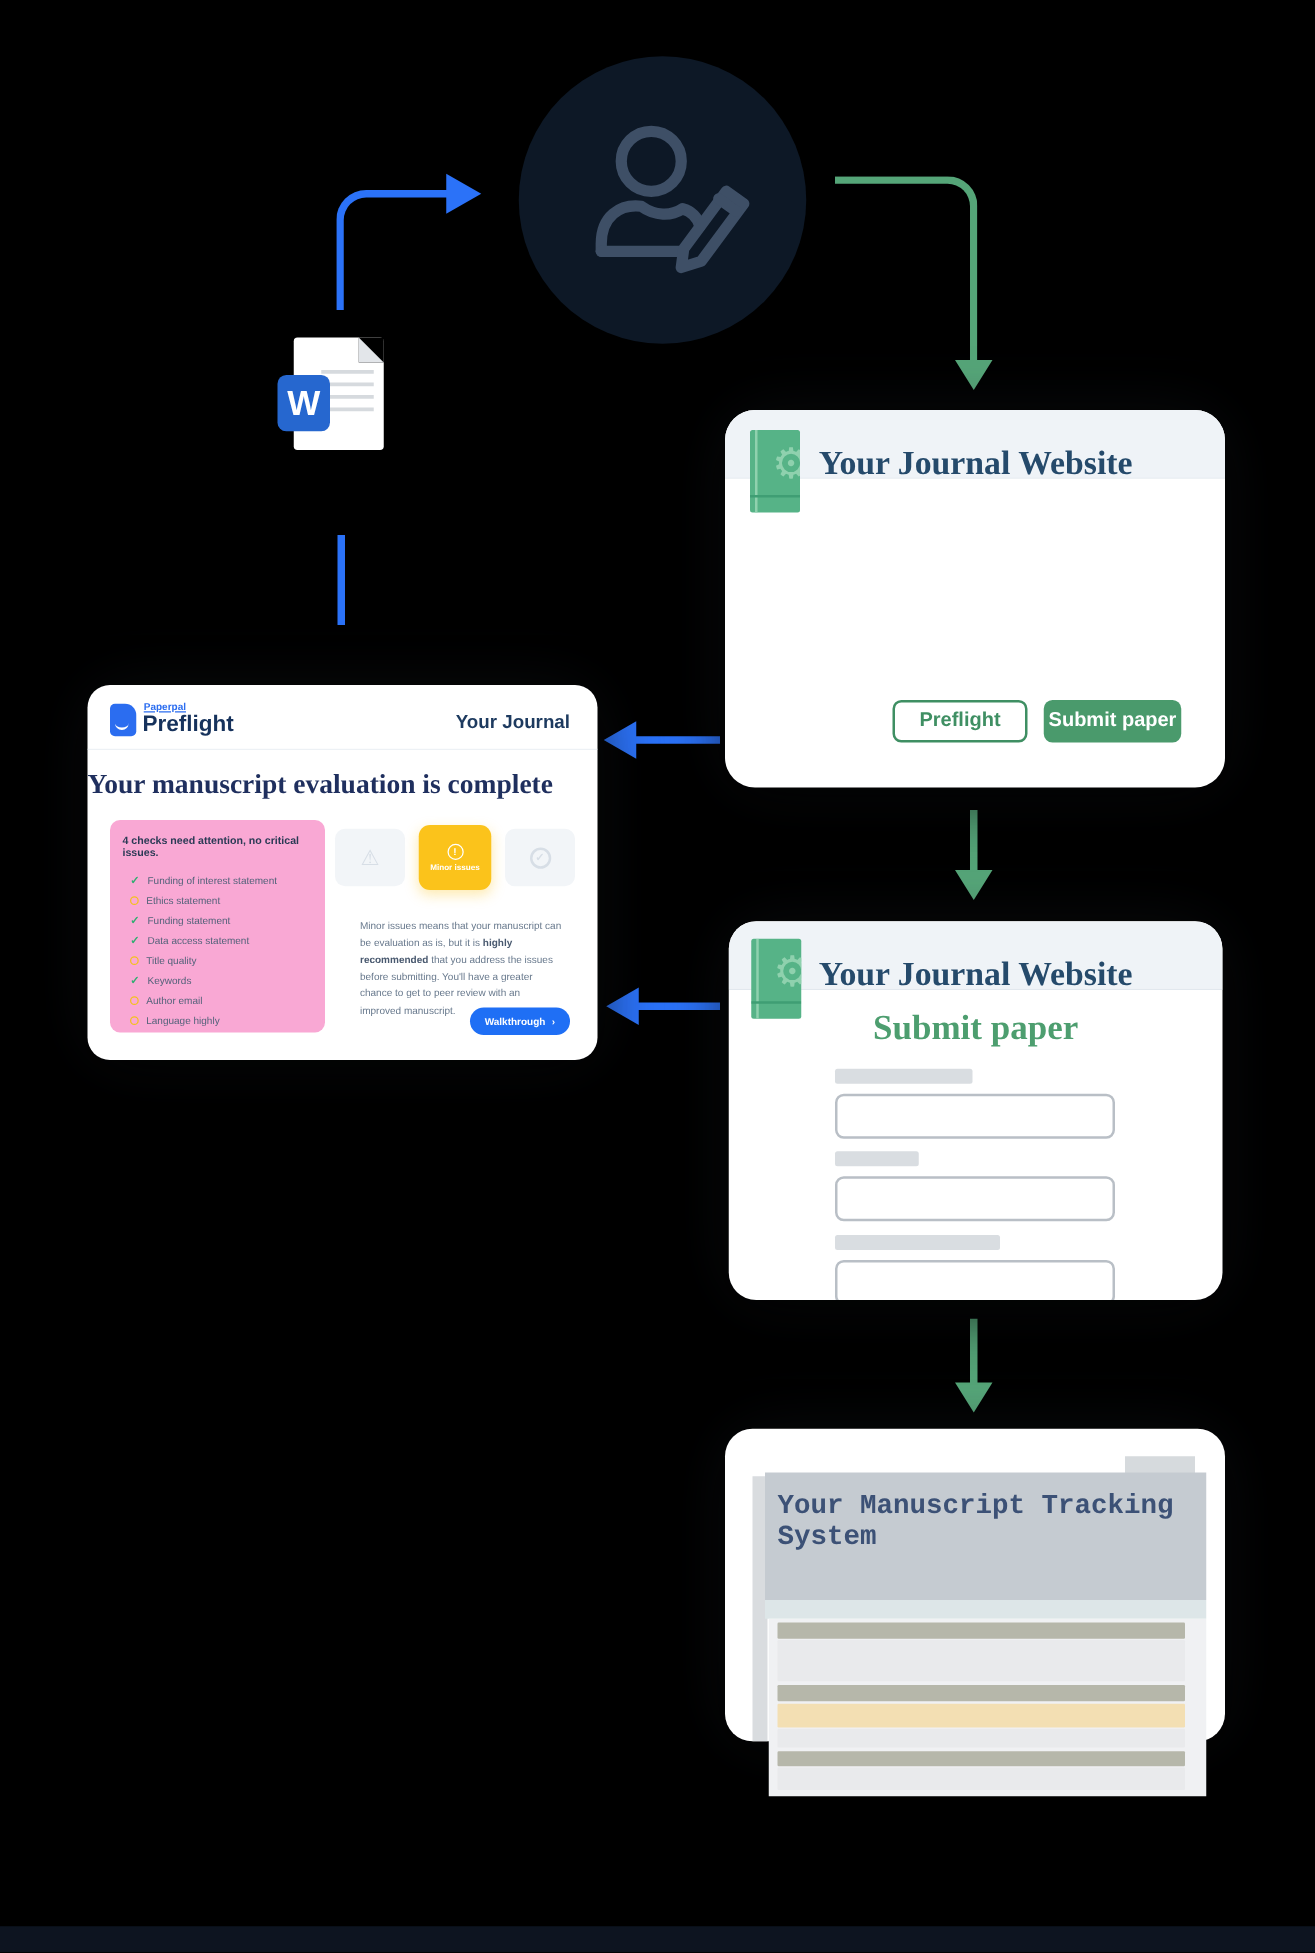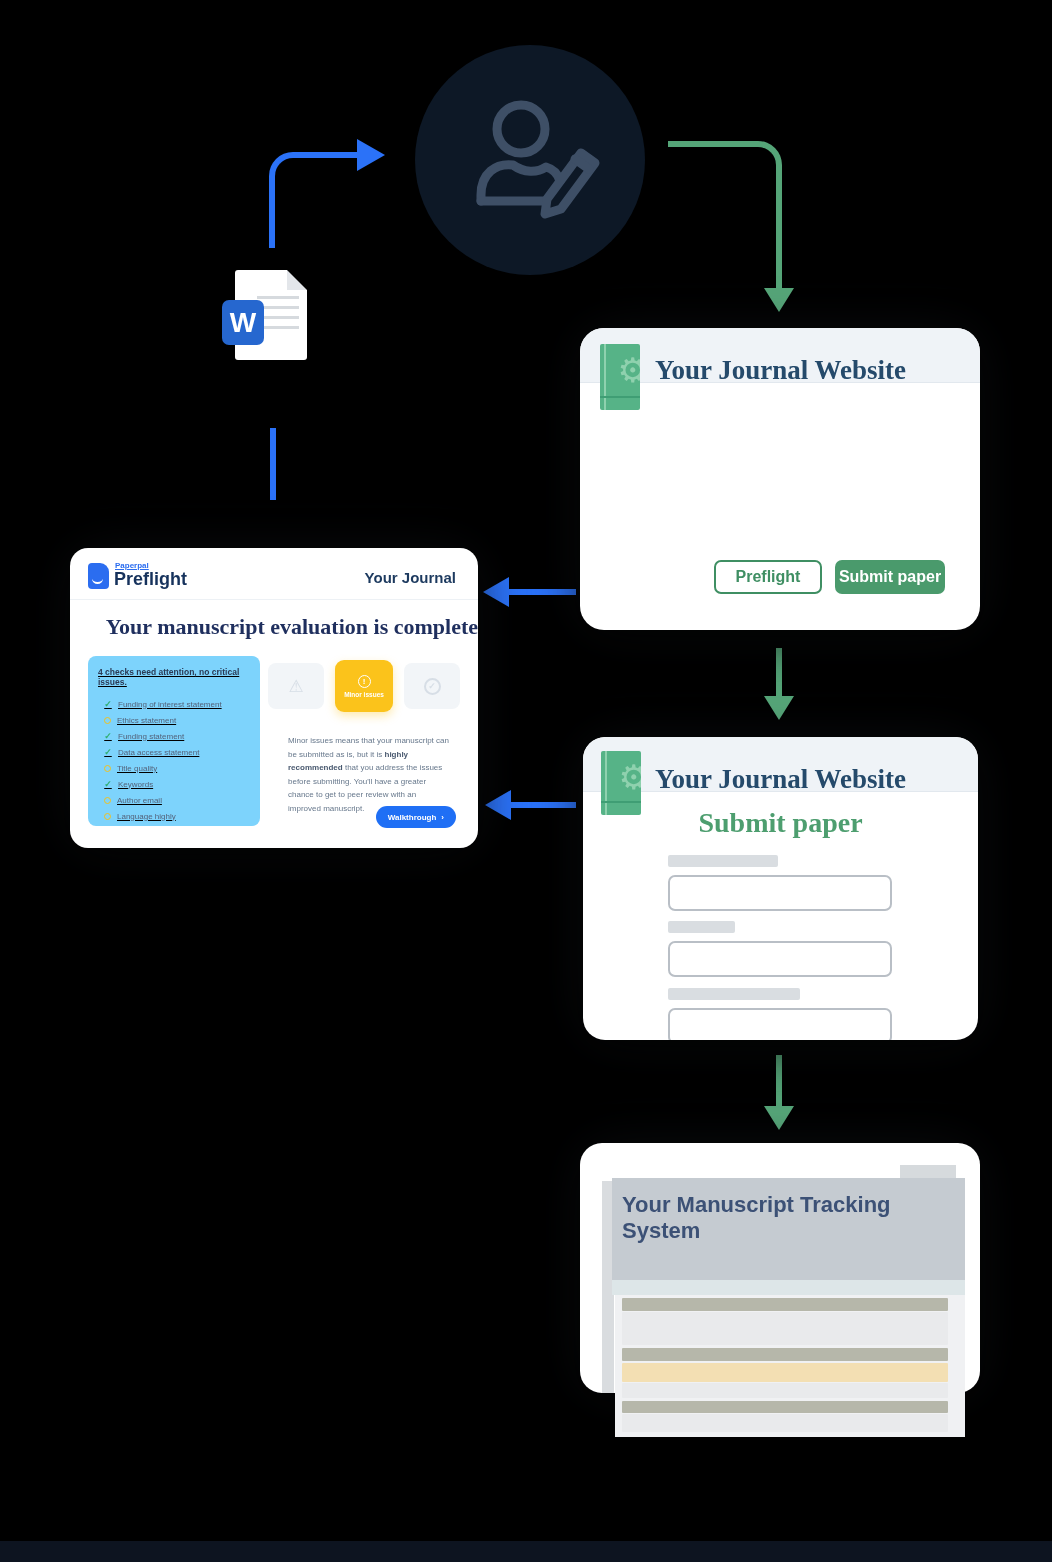--- a/index.html
+++ b/index.html
@@ -78,24 +78,24 @@
   
   .pcard { left:70px; top:548px; width:408px; height:300px; border-radius:18px; overflow:hidden; }
   .p-logo-doc { position:absolute; left:18px; top:15px; width:21px; height:26px; background:#2b6df0;
     border-radius:4px 9px 4px 4px; }
   .p-logo-doc::after { content:""; position:absolute; left:4px; top:13px; width:11px; height:6px;
     border-bottom:2.5px solid #fff; border-radius:0 0 8px 8px; }
   .p-brand-small { position:absolute; left:45px; top:13px; font-size:8px; color:#2b6df0; font-weight:bold;text-decoration:underline; }
   .p-brand-name { position:absolute; left:44px; top:21px; font-size:18px; font-weight:bold; color:#16325c; }
   .p-journal { position:absolute; right:22px; top:21px; font-size:15px; font-weight:bold; color:#1d3a5f; }
   .p-divider { position:absolute; left:0; right:0; top:51px; height:1px; background:#edf1f5; }
-  .p-title { position:absolute; left:0; right:0; top:66px; text-align:right;
+  .p-title { position:absolute; left:0; right:0; top:66px; text-align:left;
     font-family:"Liberation Serif", serif; font-weight:bold; font-size:22px; color:#1f2f5e; }
-  .p-panel { position:absolute; left:18px; top:108px; width:172px; height:170px; background:#7dd3fc;
-    border-radius:8px; overflow:hidden; padding:11px 10px;text-decoration:underline; }
+  .p-panel { position:absolute; left:18px; top:108px; width:172px; height:170px; background:#f9a8d4;
+    border-radius:8px; overflow:hidden; padding:11px 10px; }
   .p-summary { font-size:8.5px; font-weight:bold; color:#2a3a55; margin-bottom:9px; }
   .chk { display:flex; align-items:center; gap:6px; height:16px; padding-left:6px; }
   .chk-ic { width:8px; height:8px; flex:0 0 auto; display:flex; align-items:center; justify-content:center; }
   .chk[data-status="ok"] .chk-ic::before { content:"✓"; color:#2fae6f; font-size:9px; font-weight:bold; }
   .chk[data-status="warn"] .chk-ic { border:1.6px solid #f3c11d; border-radius:50%; width:7px; height:7px; }
   .chk-label { font-size:8px; color:#53627a; }
   .tile-row { position:absolute; left:198px; top:112px; width:192px; height:52px;
     display:flex; align-items:center; justify-content:space-between; }
   .tile { width:56px; height:46px; background:#f2f5f8; border-radius:8px;
     display:flex; align-items:center; justify-content:center; color:#d7dee6; }
@@ -108,21 +108,21 @@
   .ty-circle { width:13px; height:13px; border:1.6px solid #fff; border-radius:50%;
     display:flex; align-items:center; justify-content:center; color:#fff; font-size:8px; font-weight:bold; }
   .ty-label { font-size:6.5px; font-weight:bold; color:#fff; }
   .p-desc { position:absolute; left:218px; top:186px; width:162px; font-size:8px; line-height:1.7; color:#67788c; }
   .p-desc .bold { font-weight:bold; color:#49596f; }
   .walkthrough { position:absolute; right:22px; bottom:20px; height:22px; padding:0 12px;
     background:#1f6ff5; border:none; border-radius:12px; color:#fff; font-size:8px; font-weight:bold;
     display:flex; align-items:center; gap:5px; cursor:pointer; }
 
   
-  .tcard { left:580px; top:1143px; width:400px; height:250px; border-radius:22px; }
+  .tcard { left:580px; top:1143px; width:400px; height:250px; border-radius:22px;font-family:Liberation Mono, monospace; }
   .t-tab { position:absolute; left:320px; top:22px; width:56px; height:18px; background:#d6dadd; }
   .t-strip { position:absolute; left:22px; top:38px; width:12px; height:212px; background:#d9dcdf; }
   .t-head { position:absolute; left:32px; top:35px; width:353px; height:102px; background:#c5cbd1; }
   .t-title { padding:14px 0 0 10px; font-size:22px; font-weight:bold; color:#3c5176; }
   .t-band { position:absolute; left:32px; top:137px; width:353px; height:15px; background:#dde6e8; }
   .t-content { position:absolute; left:35px; top:152px; width:350px; height:142px; background:#f0f1f3; overflow:hidden; }
   .t-row { position:absolute; left:7px; width:326px; border-radius:1px; }
   .t-dark { background:#b6b7aa; }
   .t-light { background:#e9eaec; }
   .t-yellow { background:#f3dfb3; }
@@ -229,21 +229,21 @@
       <div class="tile warn-tri">⚠</div>
       <div class="tile-yellow">
         <div class="ty-circle">!</div>
         <div class="ty-label">Minor issues</div>
       </div>
       <div class="tile">
         <div class="tile-check">✓</div>
       </div>
     </div>
 
-    <div class="p-desc"><span>Minor issues means that your manuscript can be submitted as is, but it is </span><span class="bold">highly recommended</span><span> that you address the issues before submitting. You'll have a greater chance to get to peer review with an improved manuscript.</span></div>
+    <div class="p-desc"><span>Minor issues means that your manuscript can be evaluation as is, but it is </span><span class="bold">highly recommended</span><span> that you address the issues before submitting. You'll have a greater chance to get to peer review with an improved manuscript.</span></div>
 
     <button class="walkthrough">
       <span>Walkthrough</span>
       <span>›</span>
     </button>
   </div>
 
   <div class="abs card jcard2">
     <div class="jhead" style="border-radius:22px 22px 0 0;"></div>
     <div class="book-icon" style="left:18px; top:14px; height:64px;">

